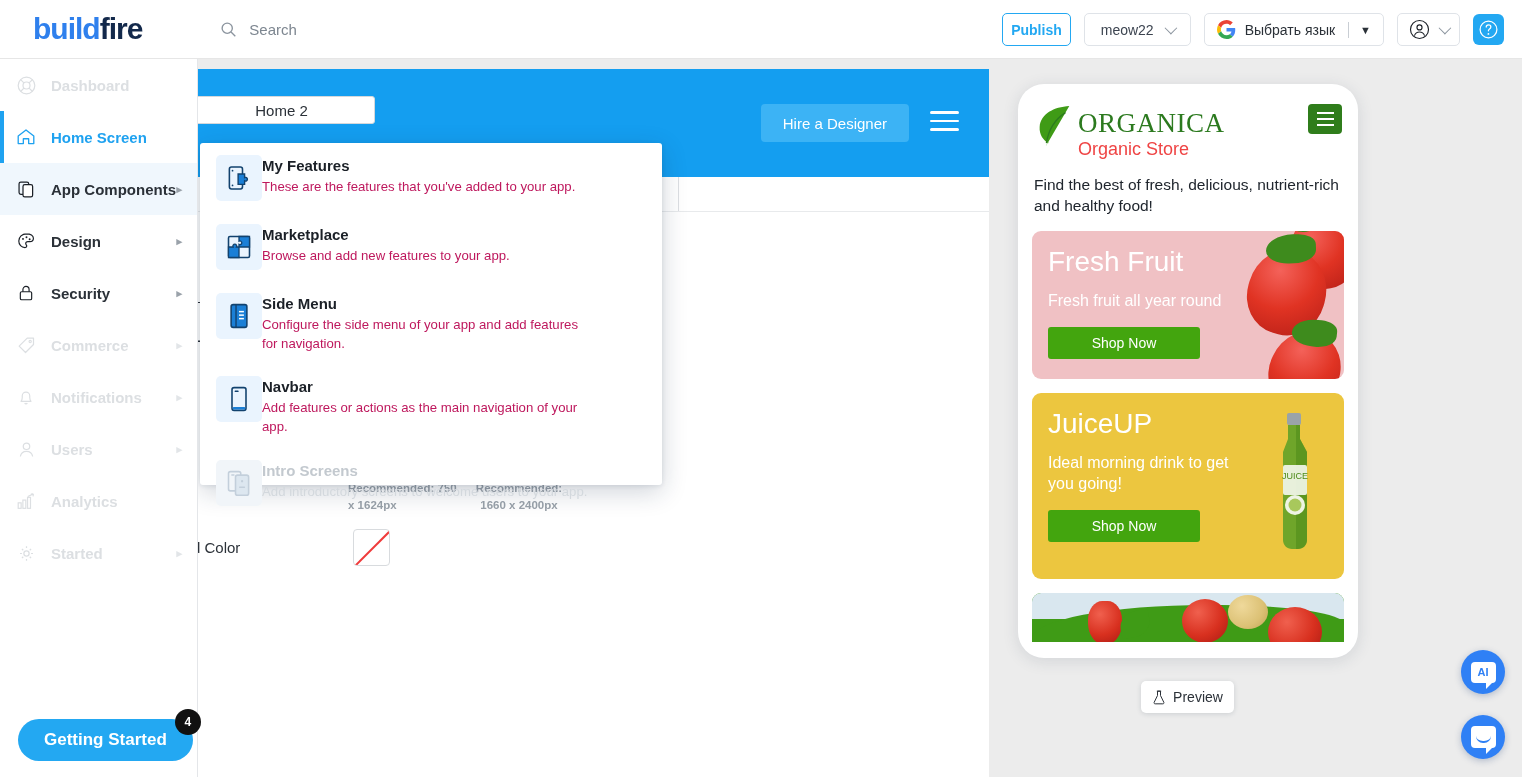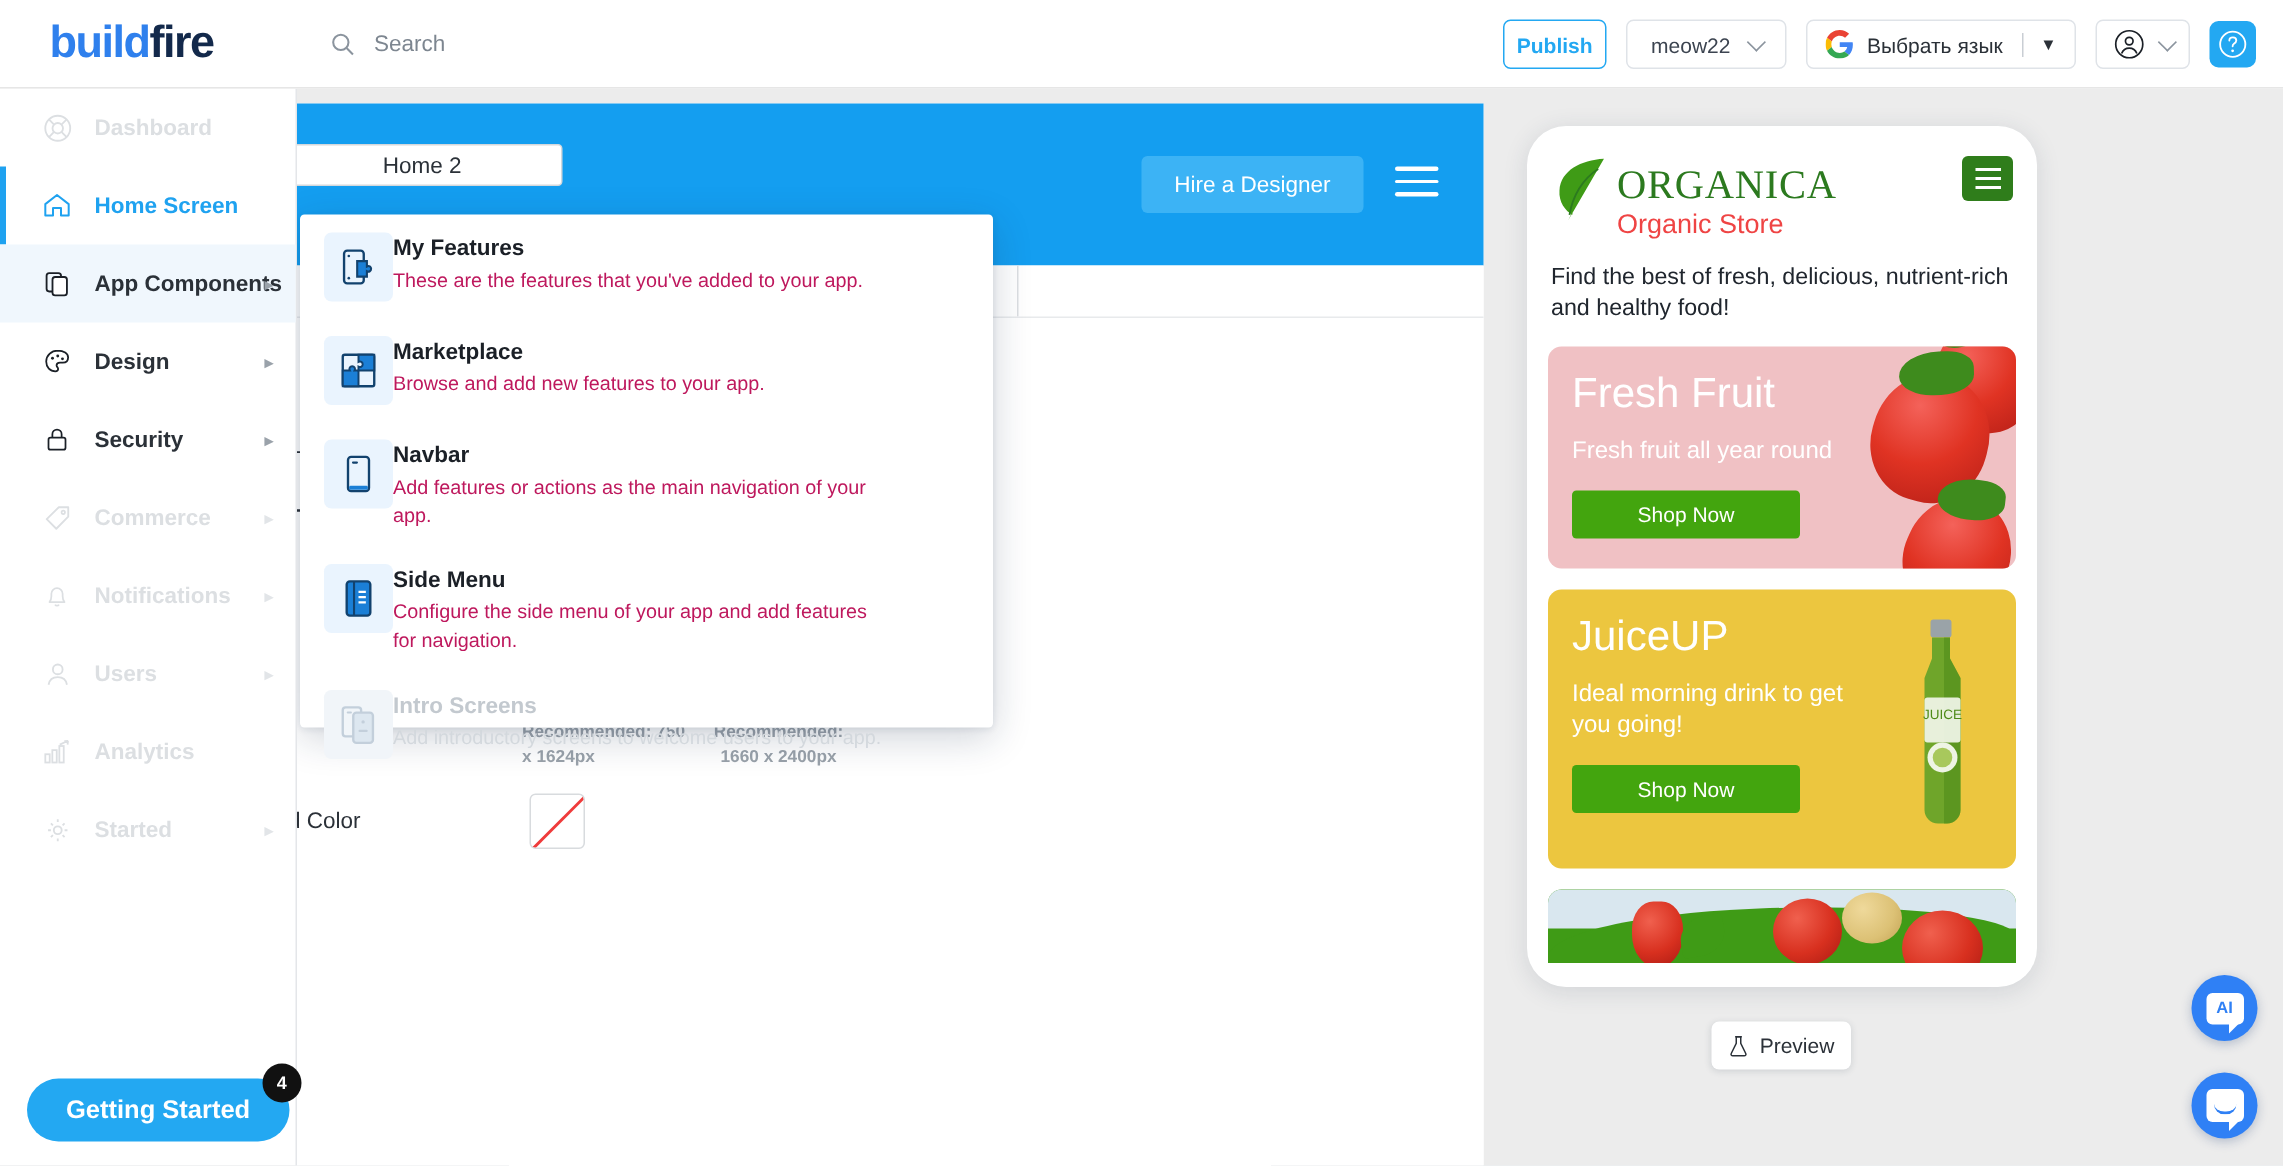--- a/index.html
+++ b/index.html
@@ -50,21 +50,21 @@
     display:flex; align-items:center; justify-content:center; cursor:pointer;
   }
 
   
   .sidebar {
     position:absolute; left:0; top:59px; width:198px; height:718px;
     background:#fff; border-right:1px solid #e4e6e9; z-index:55;
   }
   .nav-item {
     position:relative; height:52px; display:flex; align-items:center;
-    padding-left:22px; cursor:pointer; font-size:15px; color:#2b3138; font-weight:600;
+    padding-left:10px; cursor:pointer; font-size:15px; color:#2b3138; font-weight:600;
   }
   .nav-item .nico { width:32px; display:flex; align-items:center; justify-content:center; margin-right:9px; }
   .nav-item.disabled { color:#dcdfe2; cursor:default; }
   .nav-item.active { color:#1fa2f0; }
   .nav-item.active::before {
     content:""; position:absolute; left:0; top:0; bottom:0; width:4px; background:#1fa2f0;
   }
   .nav-item.hovered { background:#f0f7fd; }
   .nav-item .arr { position:absolute; right:15px; font-size:11px; color:#9aa2aa; }
   .nav-item.disabled .arr { color:#e2e5e8; }
@@ -462,46 +462,46 @@
       </div>
       <div class="dd-txt">
         <div class="dd-title">Marketplace</div>
         <div class="dd-sub">Browse and add new features to your app.</div>
       </div>
     </div>
 
     <div class="dd-item">
       <div class="dd-ico">
         <svg width="28" height="28" viewBox="0 0 32 32">
-            <rect x="8" y="3" width="16" height="26" rx="2.4" fill="none" stroke="#12426e" stroke-width="1.8"></rect>
-            <rect x="11" y="6.4" width="4.6" height="1.7" rx=".8" fill="#12426e"></rect>
-            <rect x="8.9" y="25" width="14.2" height="3" rx="1" fill="#1b7fd6"></rect>
-          </svg>
-      </div>
-      <div class="dd-txt">
-        <div class="dd-title">Navbar</div>
-        <div class="dd-sub">Add features or actions as the main navigation of your app.</div>
-      </div>
-    </div>
-
-    <div class="dd-item">
-      <div class="dd-ico">
-        <svg width="28" height="28" viewBox="0 0 32 32">
             <rect x="7" y="3" width="18" height="26" rx="2.4" fill="#1b7fd6" stroke="#12426e" stroke-width="1.8"></rect>
             <line x1="12.6" y1="3" x2="12.6" y2="29" stroke="#12426e" stroke-width="1.6"></line>
             <g stroke="#fff" stroke-width="1.7">
               <line x1="16" y1="11" x2="21.6" y2="11"></line>
               <line x1="16" y1="15" x2="21.6" y2="15"></line>
               <line x1="16" y1="19" x2="21.6" y2="19"></line>
             </g>
           </svg>
       </div>
       <div class="dd-txt">
         <div class="dd-title">Side Menu</div>
         <div class="dd-sub">Configure the side menu of your app and add features for navigation.</div>
+      </div>
+    </div>
+
+    <div class="dd-item">
+      <div class="dd-ico">
+        <svg width="28" height="28" viewBox="0 0 32 32">
+            <rect x="8" y="3" width="16" height="26" rx="2.4" fill="none" stroke="#12426e" stroke-width="1.8"></rect>
+            <rect x="11" y="6.4" width="4.6" height="1.7" rx=".8" fill="#12426e"></rect>
+            <rect x="8.9" y="25" width="14.2" height="3" rx="1" fill="#1b7fd6"></rect>
+          </svg>
+      </div>
+      <div class="dd-txt">
+        <div class="dd-title">Navbar</div>
+        <div class="dd-sub">Add features or actions as the main navigation of your app.</div>
       </div>
     </div>
 
     <div class="dd-item off">
       <div class="dd-ico off">
         <svg width="28" height="28" viewBox="0 0 32 32">
             <rect x="4" y="3" width="14" height="22" rx="2.2" fill="none" stroke="#c3cfdb" stroke-width="1.8"></rect>
             <rect x="7" y="6" width="4" height="1.6" rx=".8" fill="#c3cfdb"></rect>
             <rect x="12" y="7" width="15" height="23" rx="2.4" fill="#dde7f0" stroke="#c3cfdb" stroke-width="1.8"></rect>
             <circle cx="19.5" cy="14" r="1.3" fill="#c3cfdb"></circle>

